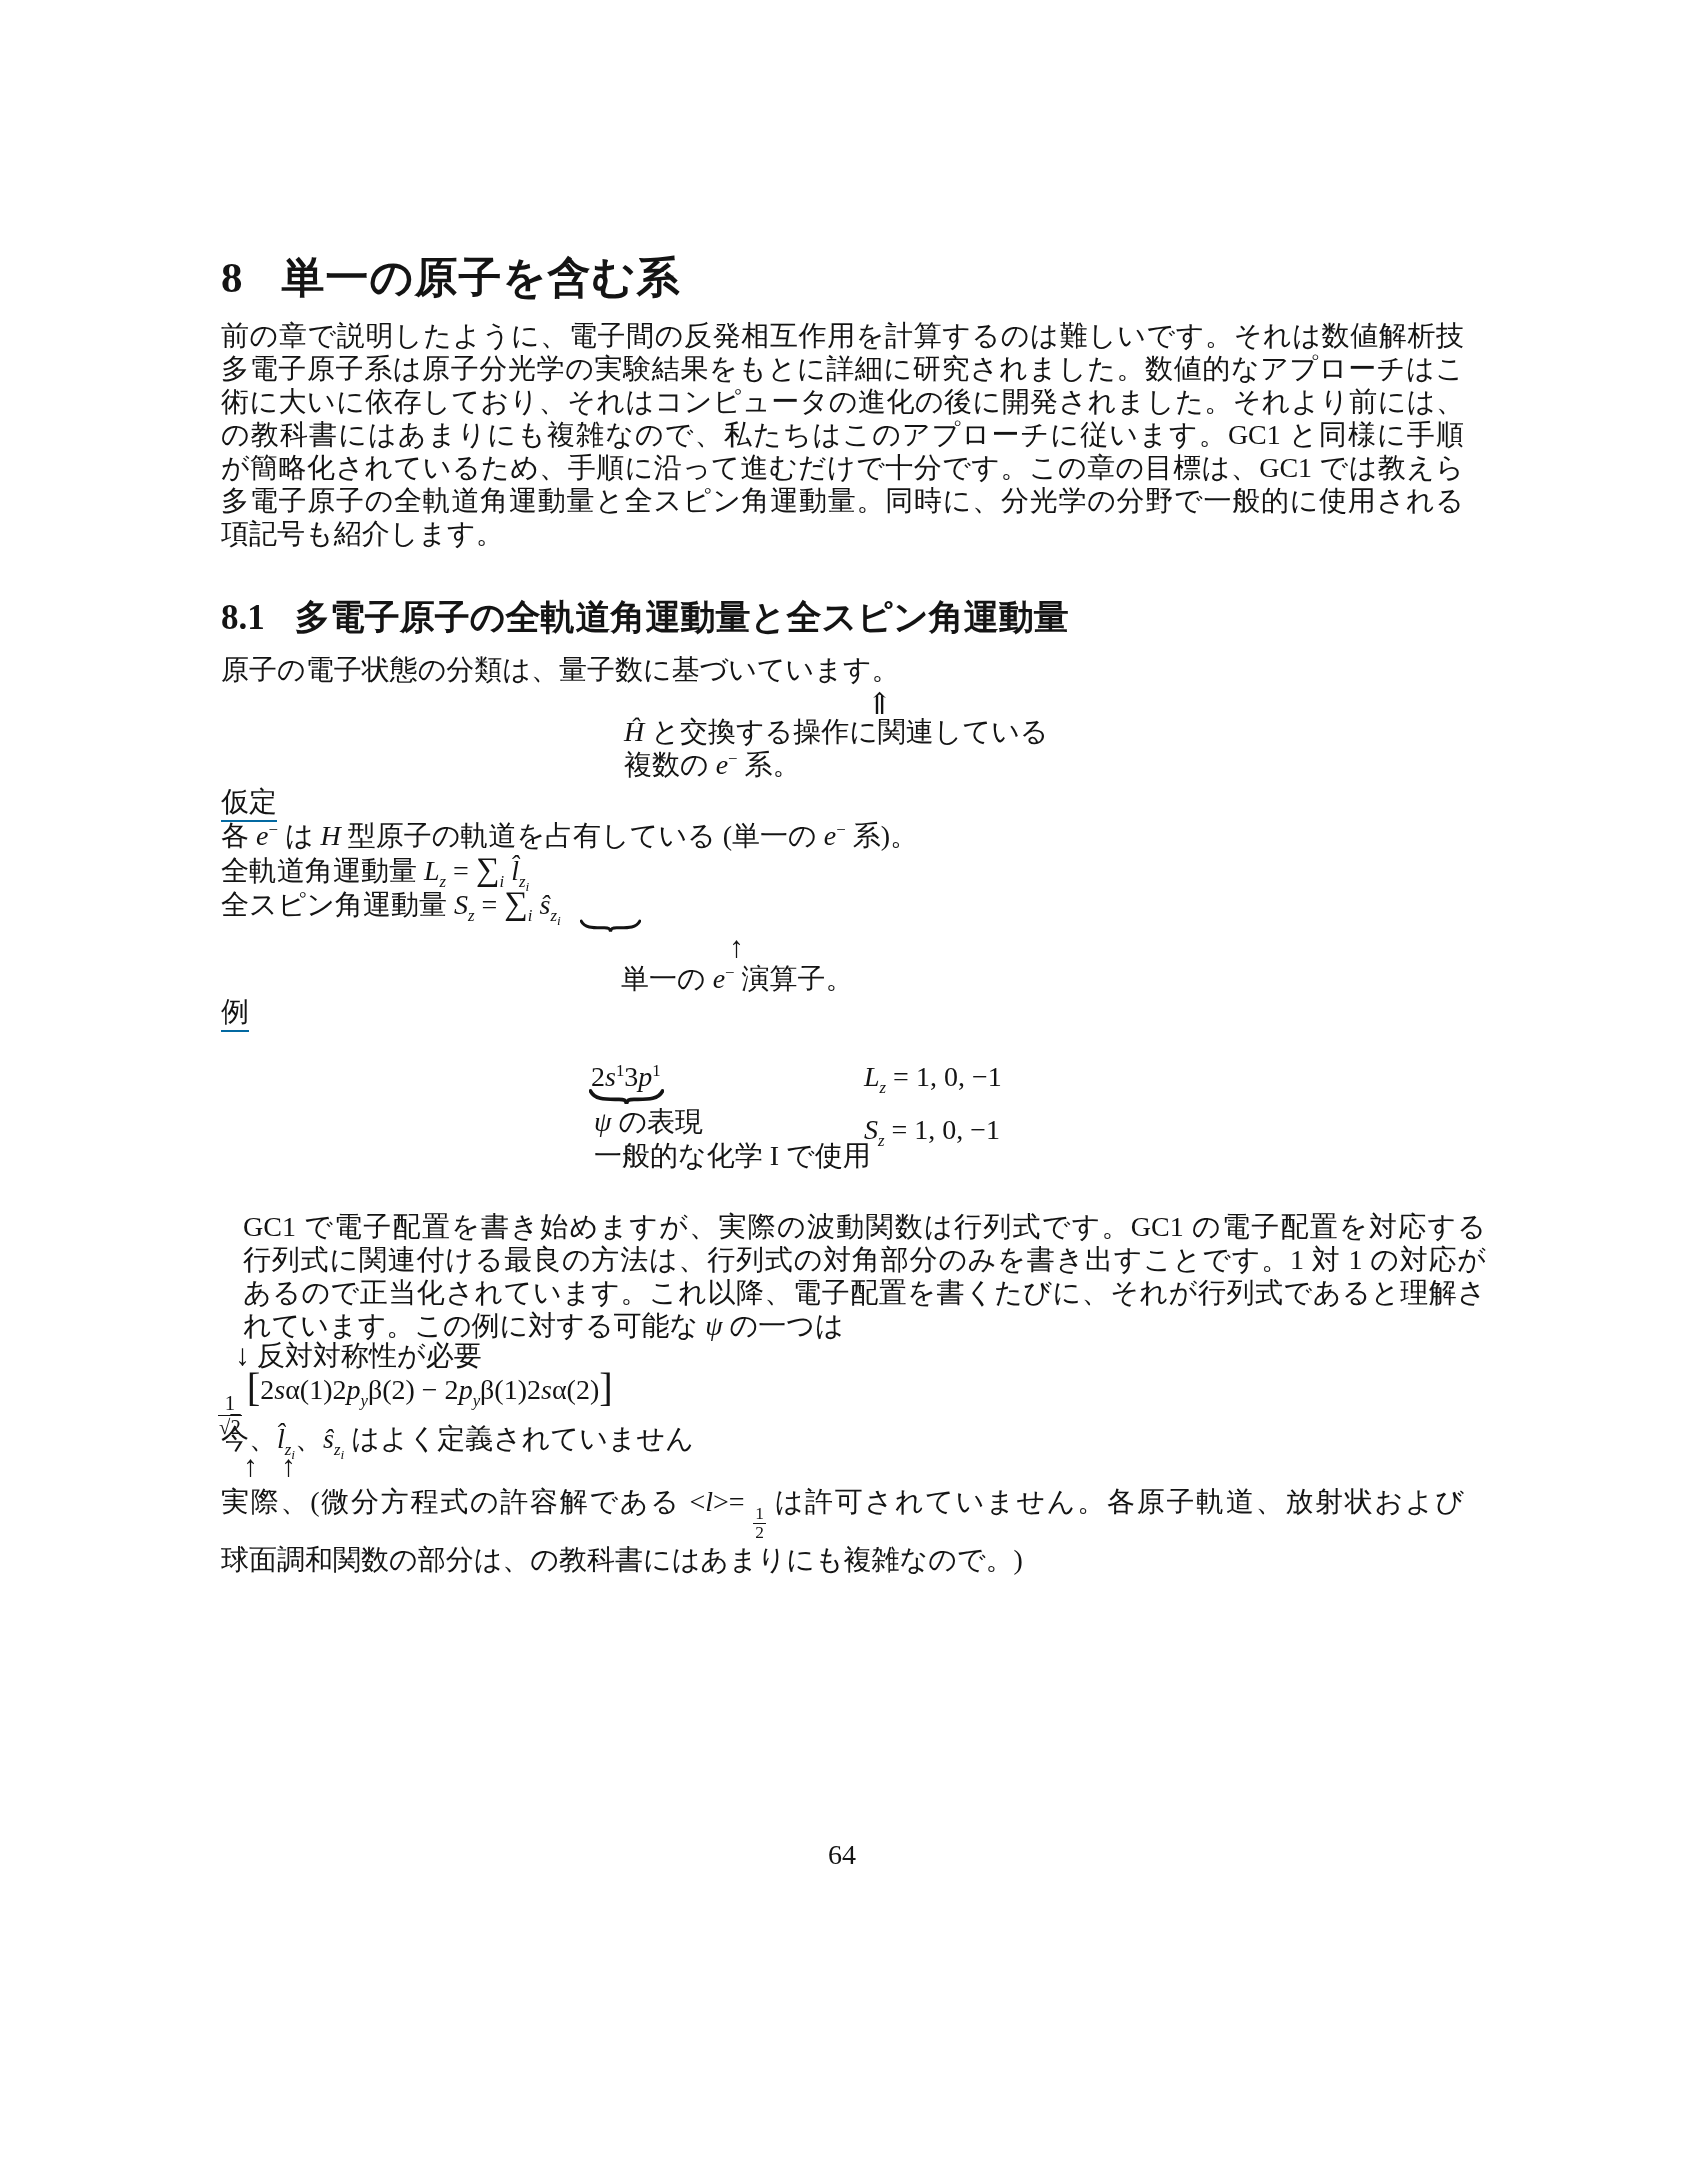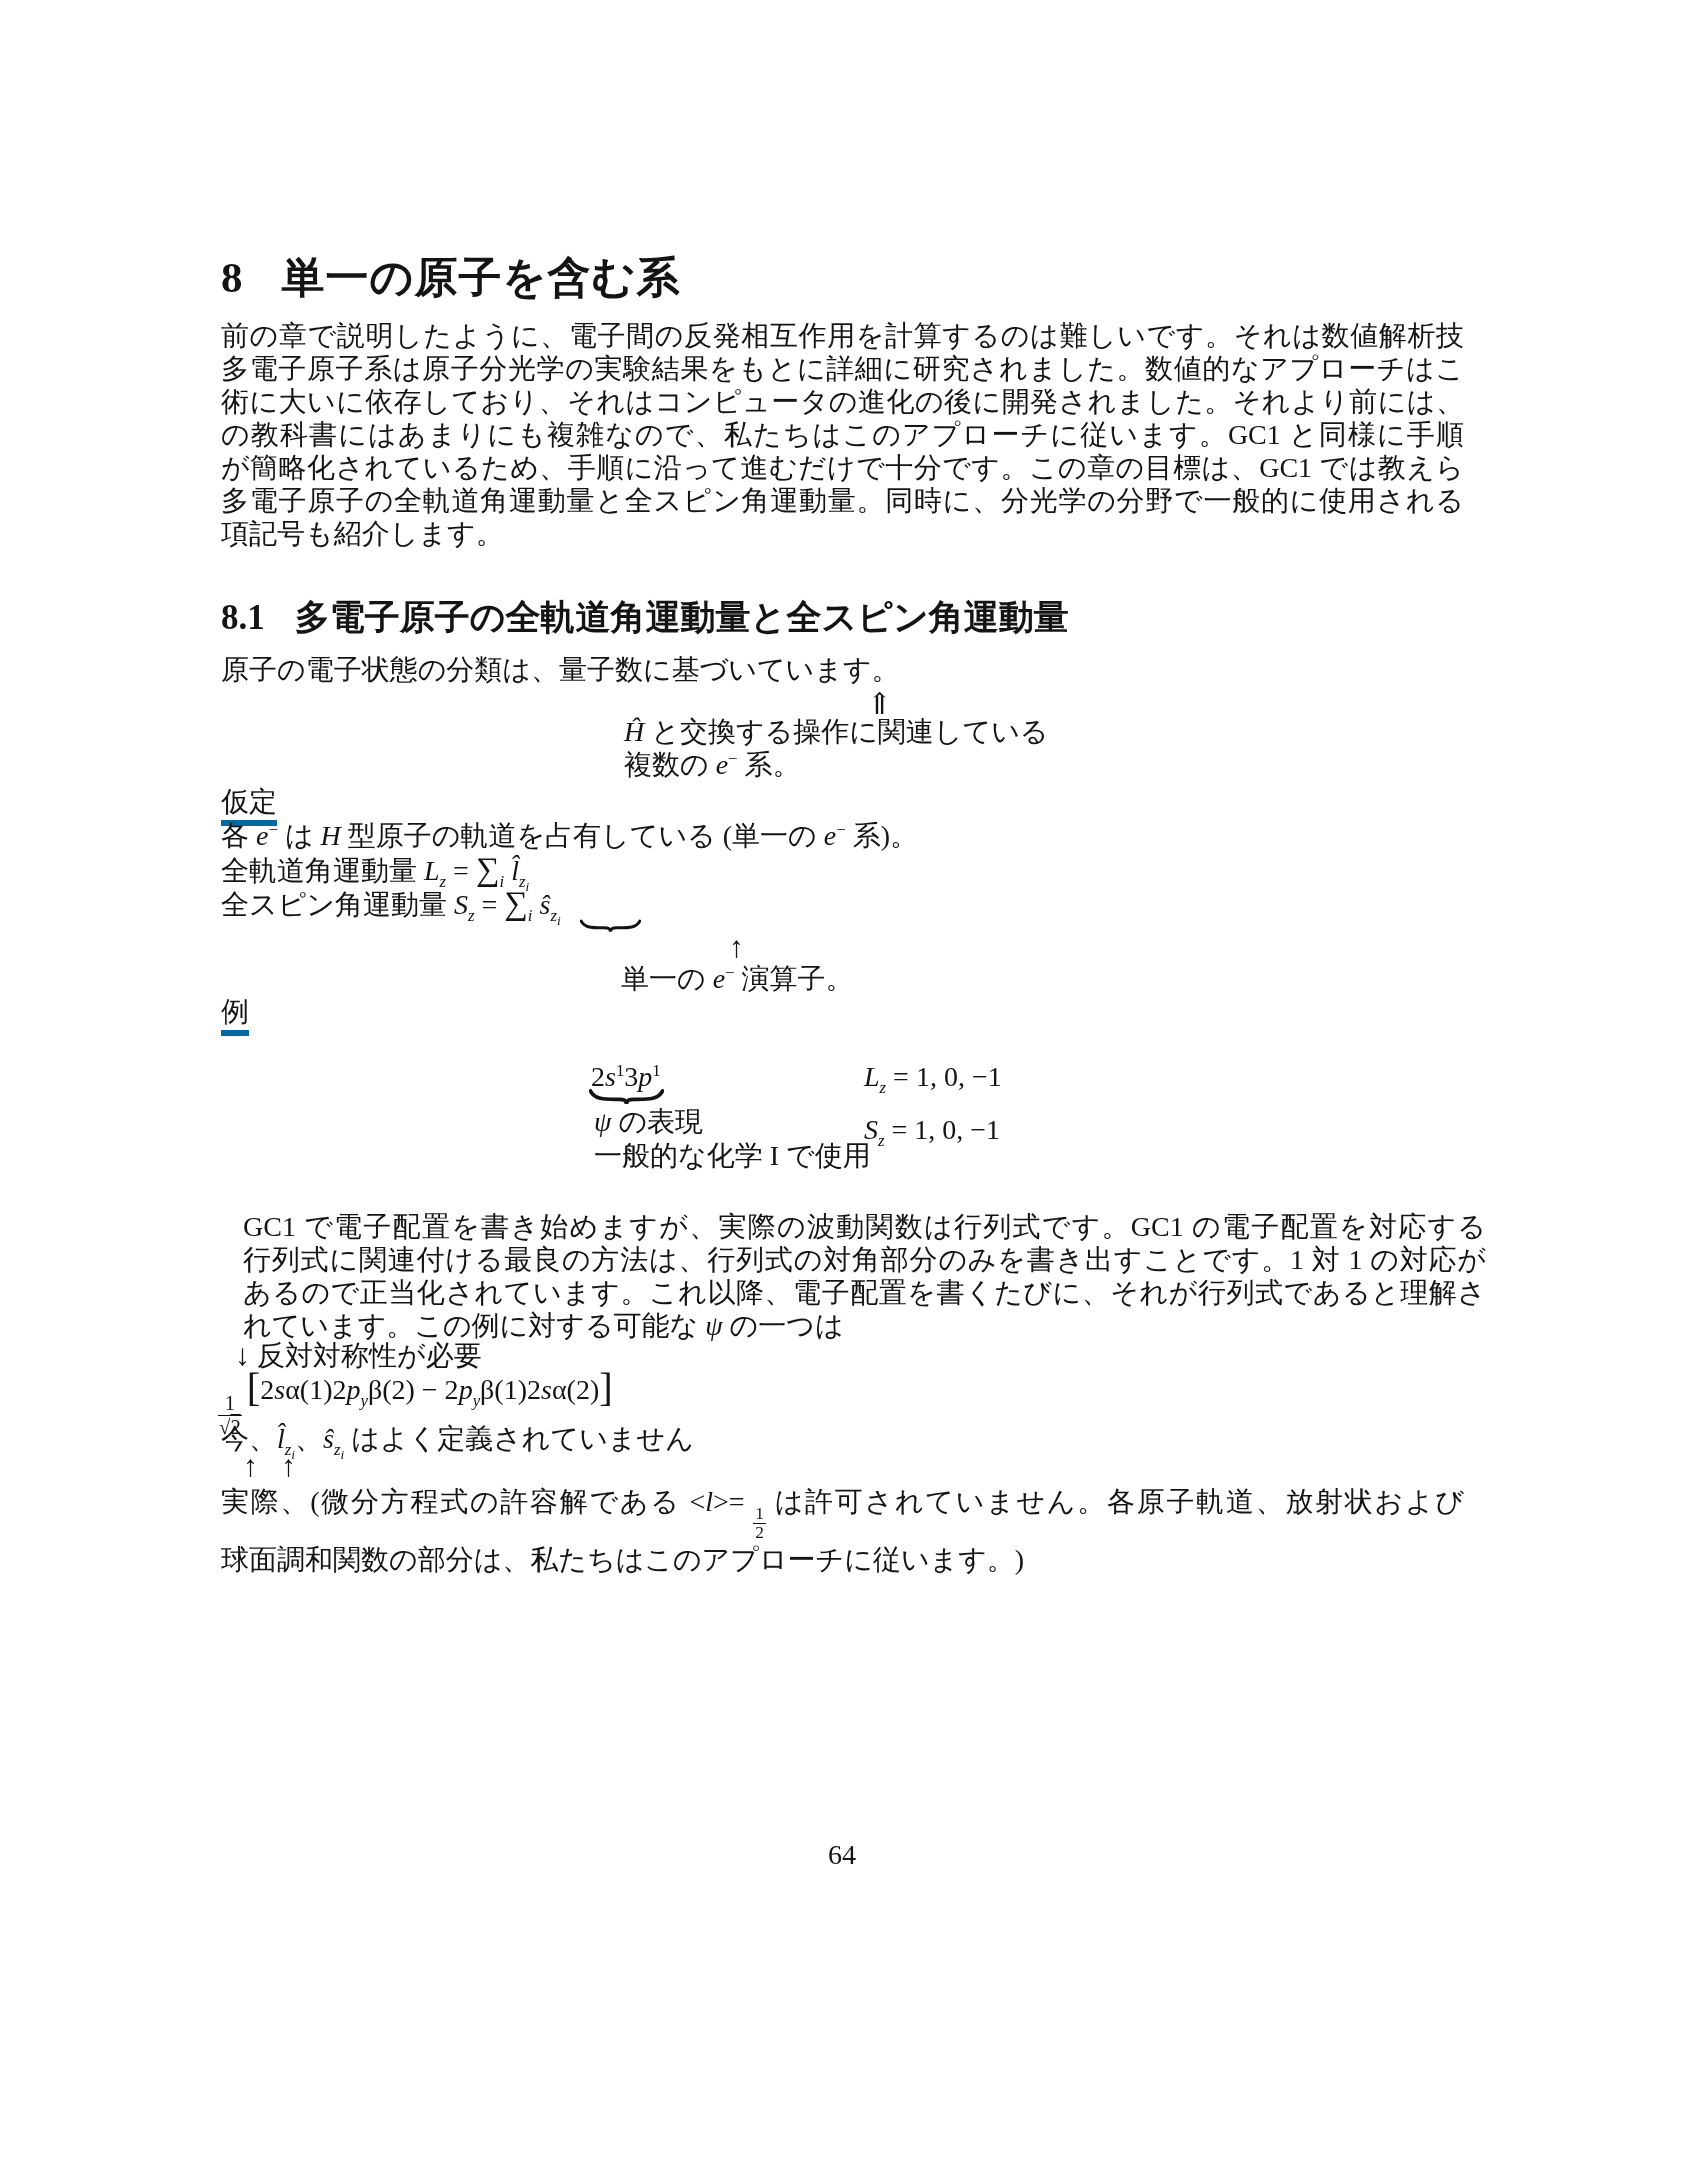--- a/index.html
+++ b/index.html
@@ -20,21 +20,21 @@
   .body-text { font-size:28px; line-height:33px; }
   .line { white-space:nowrap; }
   .jl { text-align:justify; text-align-last:justify; white-space:normal; }
   .math-line { font-size:28px; line-height:34px; white-space:nowrap; }
   i { font-style:italic; }
   sup { font-size:60%; vertical-align:super; line-height:0; }
   sub { font-size:60%; vertical-align:sub; line-height:0; }
   sub sub { font-size:80%; }
   .sum { font-size:118%; }
   .bb { font-size:145%; font-style:normal; vertical-align:-7%; }
-  .ul { display:inline-block; border-bottom:6px solid #0369a1; padding-bottom:2px; }
+  .ul { display:inline-block; border-bottom:2px solid #0369a1; padding-bottom:2px; }
   .arrow { font-size:30px; line-height:1; }
   .dbl-arrow { font-size:30px; line-height:1; }
   .sfrac { display:inline-flex; flex-direction:column; align-items:center;
            line-height:1.05; font-size:62%; vertical-align:-0.45em; }
   .sfrac .fden { border-top:1.8px solid #141414; padding:0 2px; }
   .bfrac { display:inline-flex; flex-direction:column; align-items:center;
            line-height:1.1; font-size:74%; vertical-align:-0.55em; margin-right:5px; }
   .bfrac .fden { border-top:1.8px solid #141414; padding:0 1px; }
   .ol { text-decoration:overline; }
   .ubrace { display:block; }
@@ -119,19 +119,19 @@
 
   <div class="abs math-line" style="left:221px; top:1422px;">今、<i>l̂</i><sub><i>z<sub>i</sub></i></sub>、<i>ŝ</i><sub><i>z<sub>i</sub></i></sub> はよく定義されていません</div>
   <div class="abs arrow" style="left:243px; top:1451px;">↑</div>
   <div class="abs arrow" style="left:281px; top:1451px;">↑</div>
 
   <div class="abs body-text" style="left:221px; top:1484px; width:1243px; line-height:36px;">
     <div class="line jl">実際、(微分方程式の許容解である &lt;<i>l</i>&gt;= <span class="sfrac">
           <span>1</span>
           <span class="fden">2</span>
         </span> は許可されていません。各原子軌道、放射状および</div>
-    <div class="line">球面調和関数の部分は、私たちはこのアプローチに従います。)</div>
+    <div class="line">球面調和関数の部分は、の教科書にはあまりにも複雑なので。)</div>
   </div>
 
   <div class="abs pagenum" style="left:828px; top:1839px;">64</div>
 
 </div>
 
 
 </body></html>

